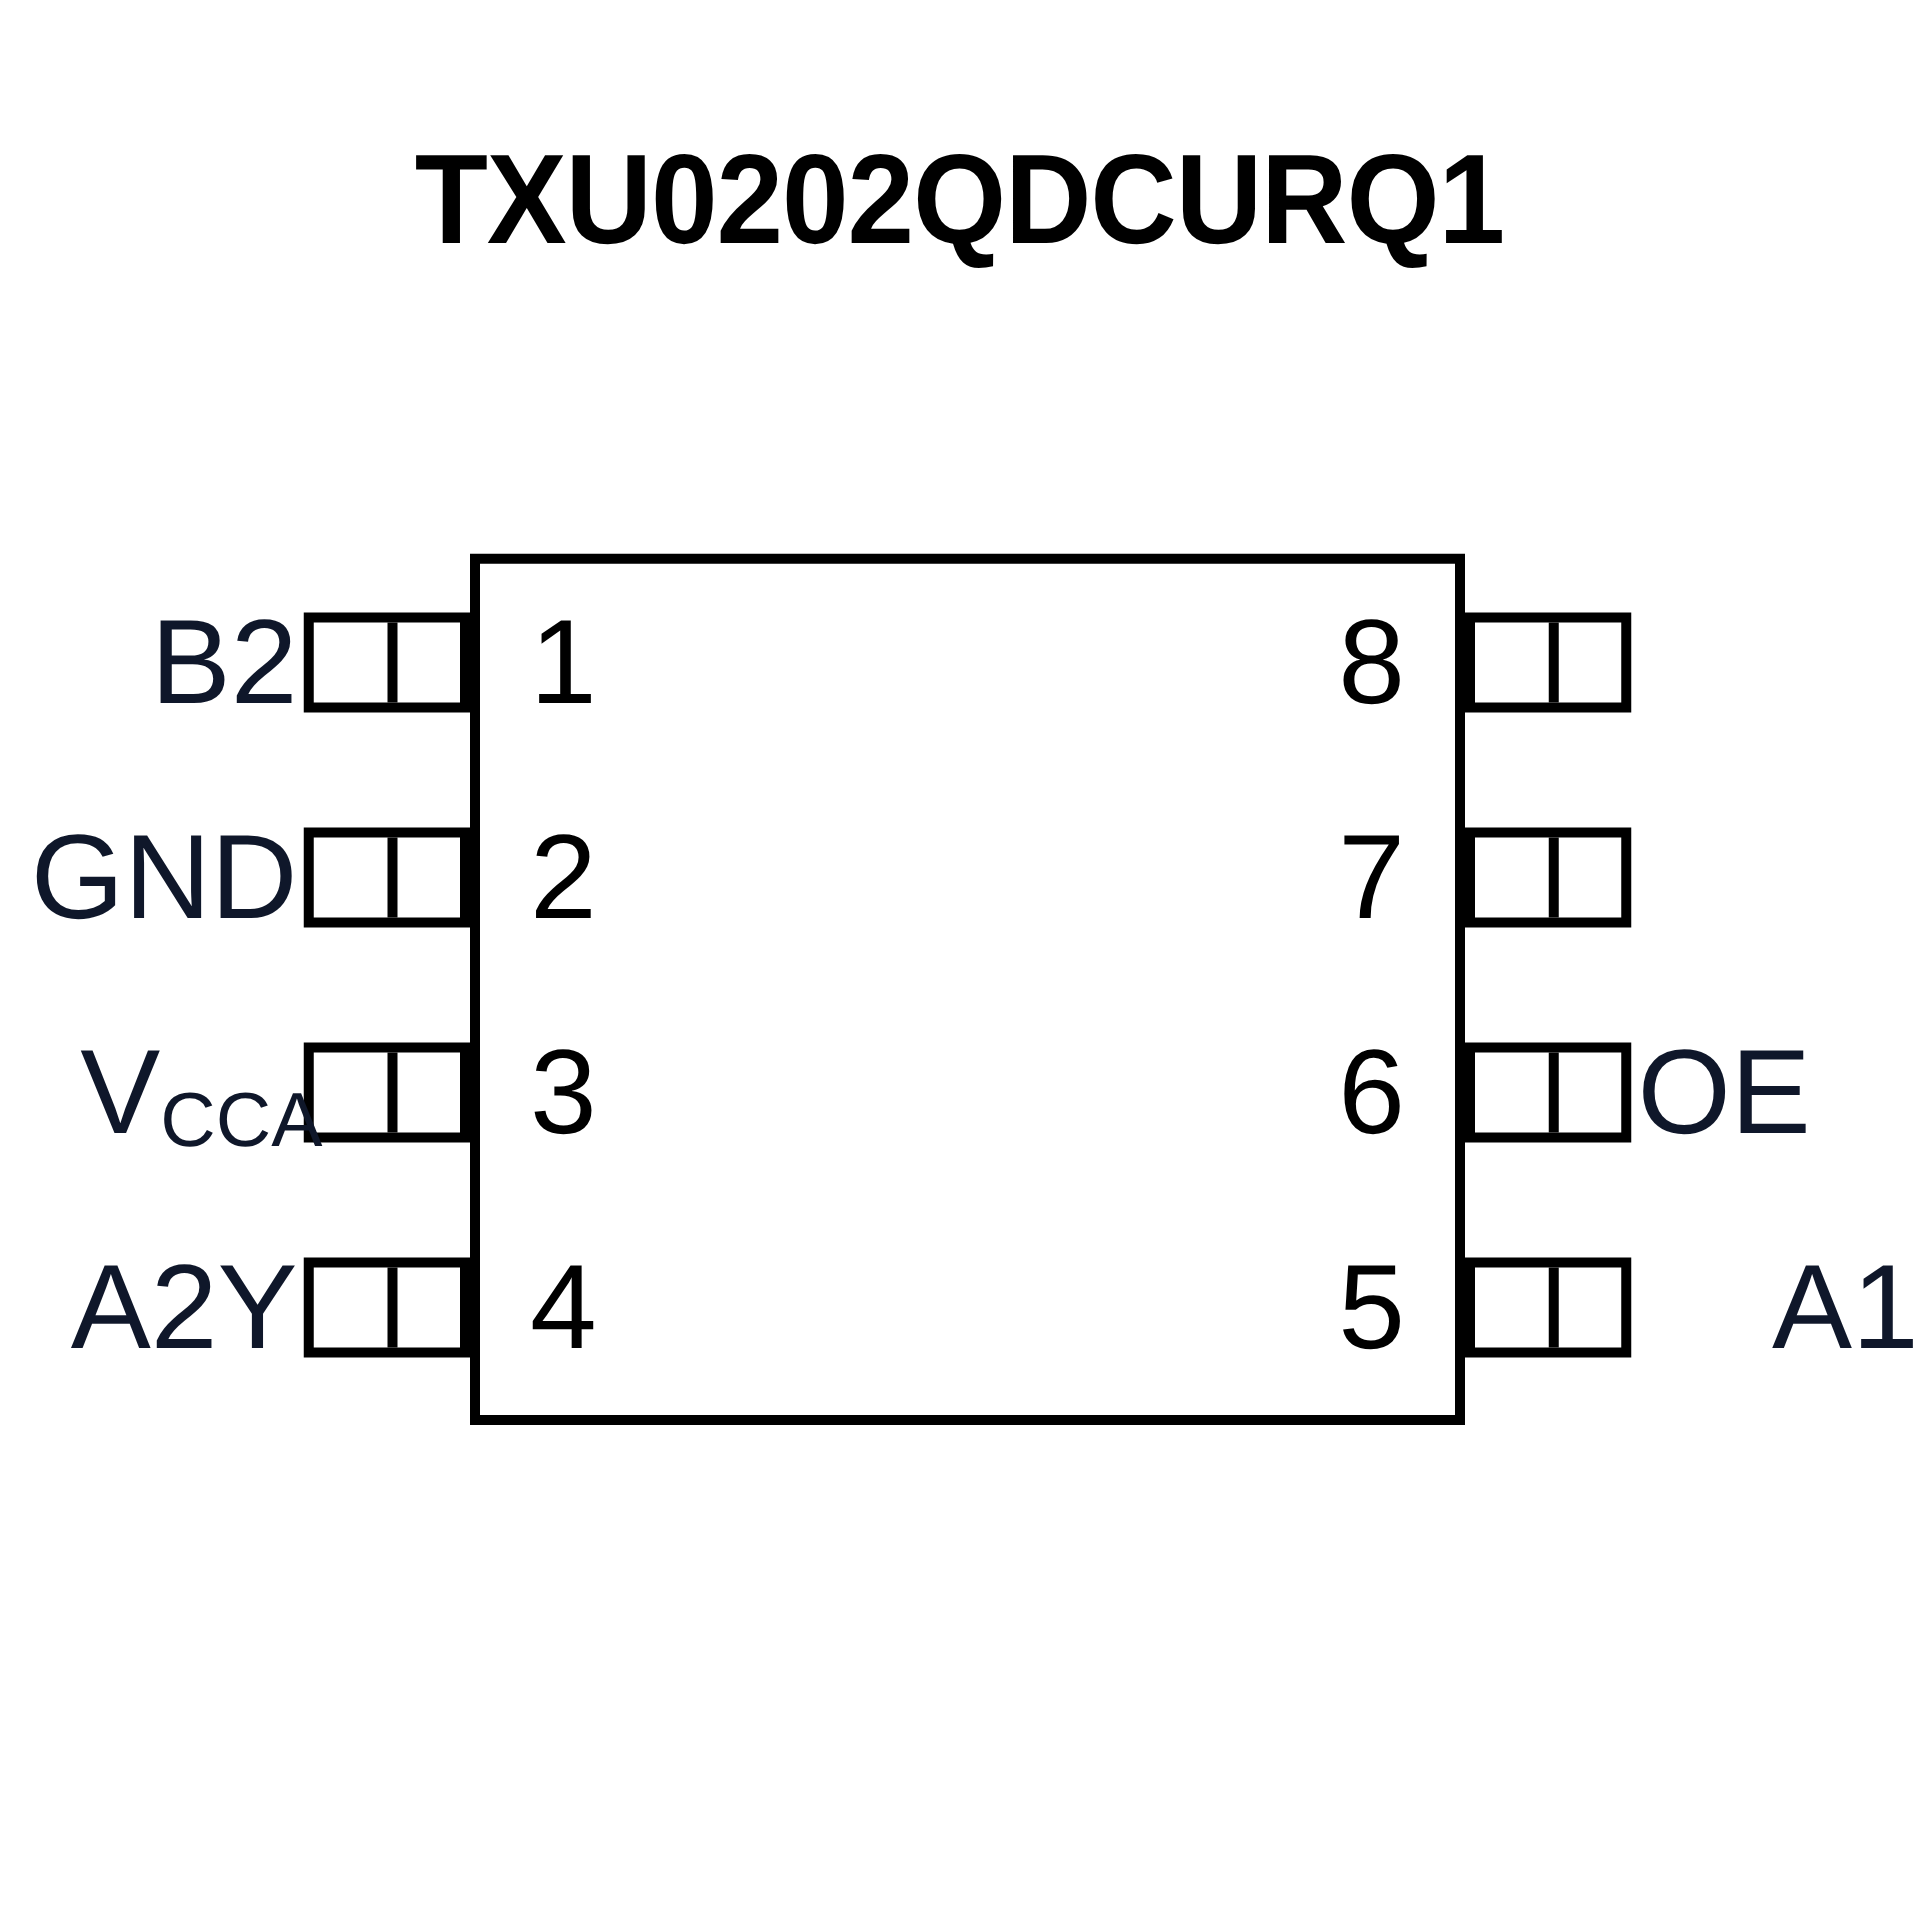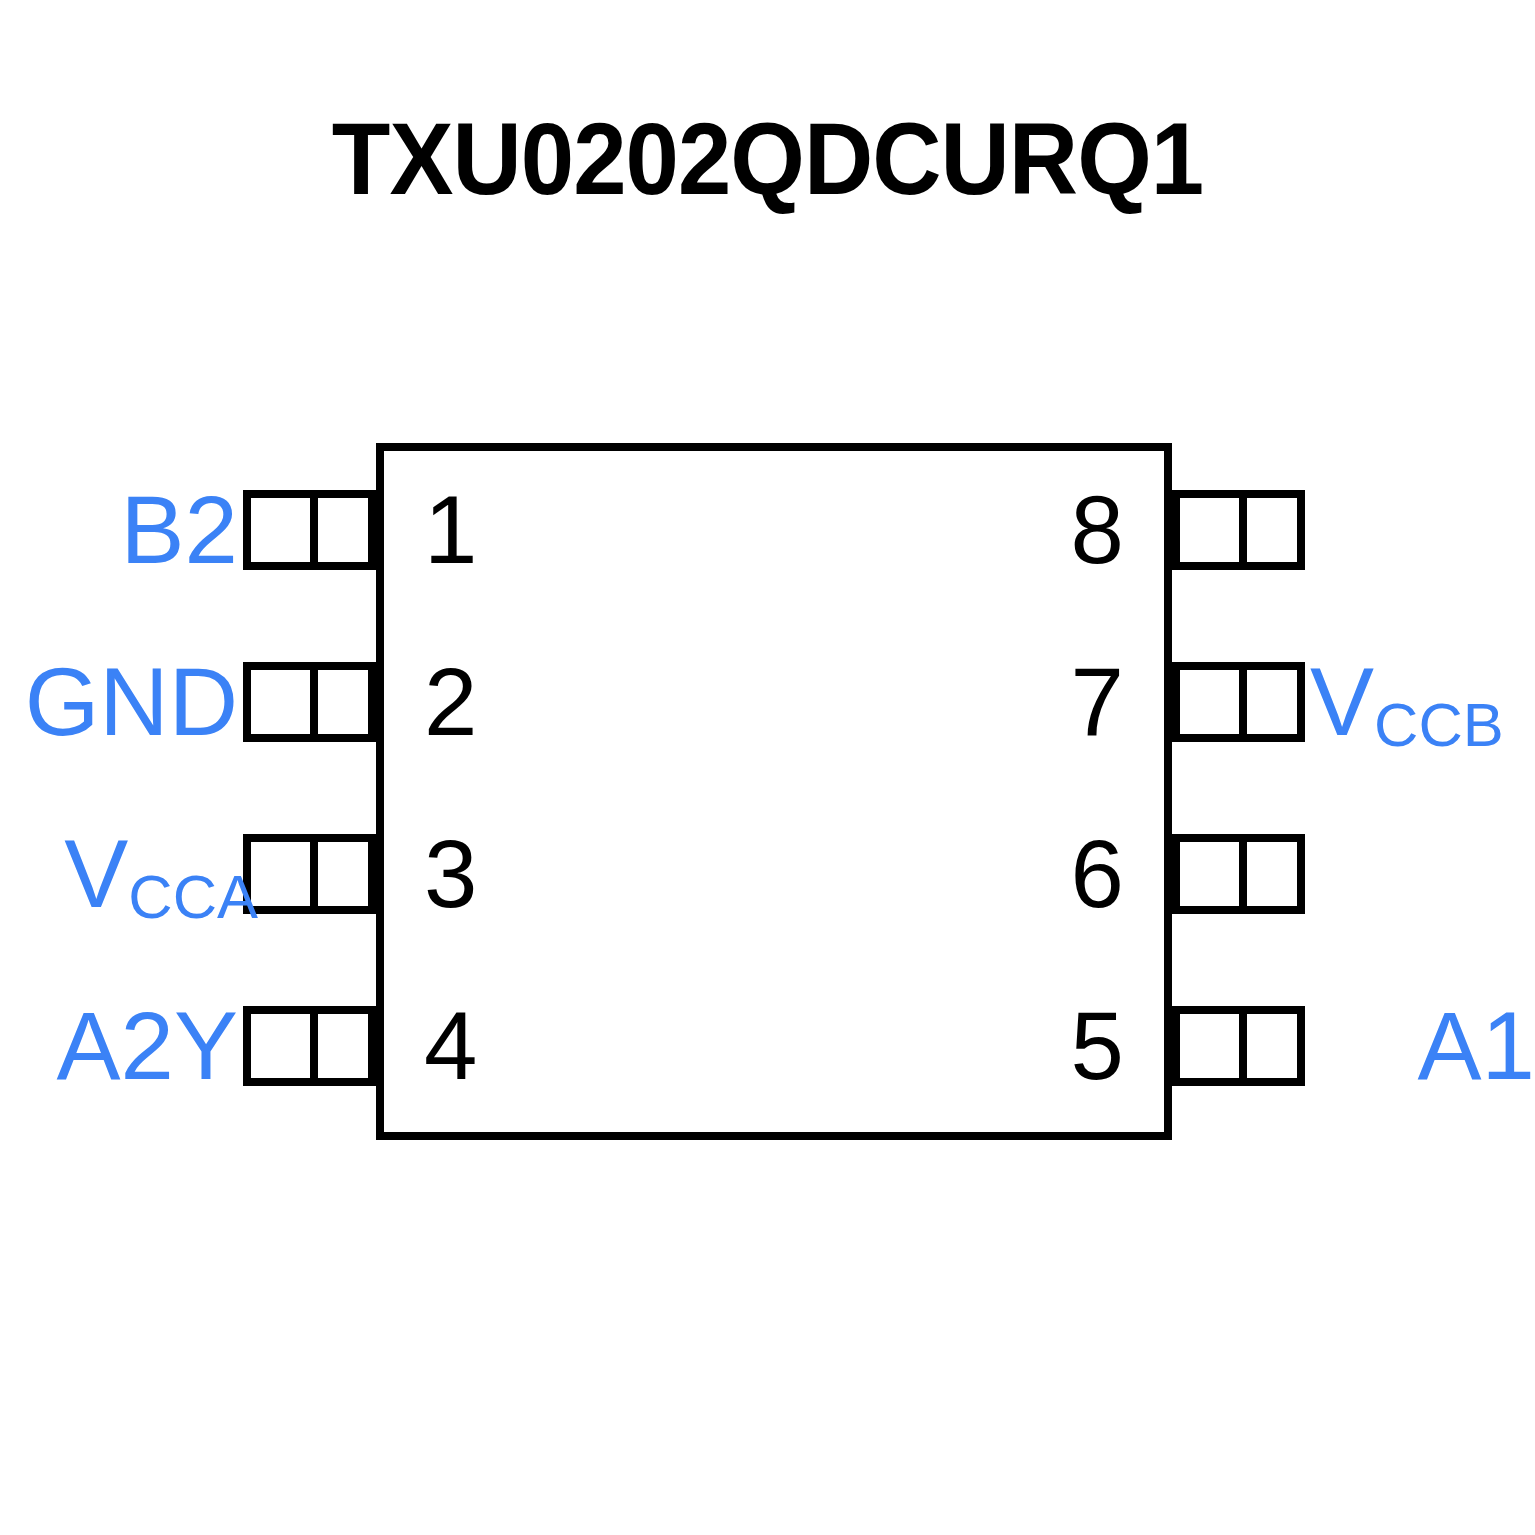--- a/index.html
+++ b/index.html
@@ -90,21 +90,21 @@
   .pin-number.left  { left: 424px;  text-align: left; }
   .pin-number.right { left: 984px; width: 140px; text-align: right; }
 
   
   .pin-label {
     position: absolute;
     height: 80px;
     line-height: 80px;
     font-size: 96px;
     font-weight: normal;
-    color: #3b82f6;
+    color: #0f172a;
     white-space: nowrap;
     z-index: 4;
   }
   .pin-label.left {
     left: 0;
     width: 238px;
     text-align: right;
   }
   .pin-label.right {
     left: 1310px;
@@ -168,29 +168,29 @@
     <div class="cell"></div>
     <div class="cell divider"></div>
   </div>
   <div class="pin-number right" style="top:490px;">8</div>
 
   <div class="pin-stub right" style="top:662px;">
     <div class="cell"></div>
     <div class="cell divider"></div>
   </div>
   <div class="pin-number right" style="top:662px;">7</div>
-  <div class="pin-label right" style="top:662px;">
-    <span>V</span><sub>CCB</sub>
-  </div>
 
   <div class="pin-stub right" style="top:834px;">
     <div class="cell"></div>
     <div class="cell divider"></div>
   </div>
   <div class="pin-number right" style="top:834px;">6</div>
+  <div class="pin-label right" style="top:834px;">
+    <span>OE</span><sub></sub>
+  </div>
 
   <div class="pin-stub right" style="top:1006px;">
     <div class="cell"></div>
     <div class="cell divider"></div>
   </div>
   <div class="pin-number right" style="top:1006px;">5</div>
   <div class="pin-label right" style="top:1006px;text-align:right;">
     <span>A1</span><sub></sub>
   </div>
 

